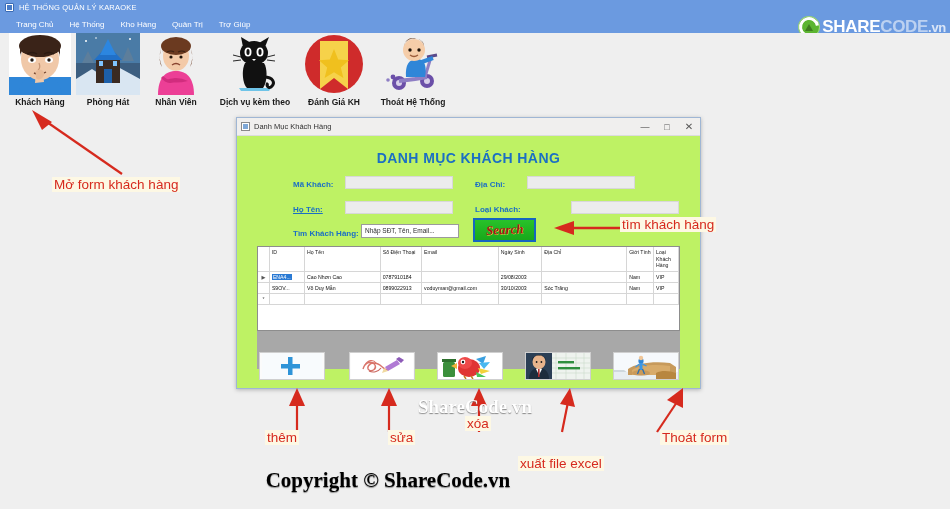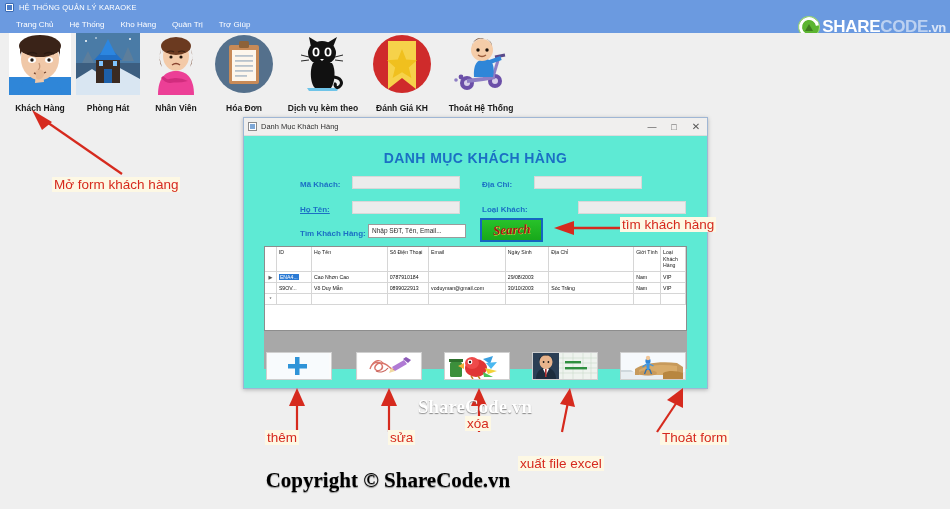--- a/index.html
+++ b/index.html
@@ -64,30 +64,30 @@
     position:absolute; left:0; top:33px; width:950px; height:80px;
     background:#efefef; padding-left:6px;
     display:flex; align-items:flex-start; gap:0px;
   }
   .tool-btn {
     width:68px; display:flex; flex-direction:column; align-items:center; cursor:default;
     margin-right:0px;
   }
   .tool-btn .tool-art { width:68px; height:62px; display:block; }
   .tool-btn .tool-label {
-    font-size:8.5px; font-weight:bold; color:#1a1a1a; margin-top:8px; white-space:nowrap;
+    font-size:8.5px; font-weight:bold; color:#1a1a1a; margin-top:2px; white-space:nowrap;
     text-align:left;
   }
   .tool-btn.wide { width:90px; }
   .tool-btn.wide .tool-art { width:68px; }
 
   
   #child-form {
-    position:absolute; left:243px; top:117px; width:465px; height:272px;
-    background:#5eead4; border:1px solid #9fb6d4;
+    position:absolute; left:236px; top:117px; width:465px; height:272px;
+    background:#bef264; border:1px solid #9fb6d4;
     box-shadow:0 1px 4px rgba(0,0,0,.25);
   }
   #child-titlebar {
     height:18px; background:#f0efee; border-bottom:1px solid #dcdcdc;
     display:flex; align-items:center; padding-left:4px; gap:4px;
   }
   #child-titlebar .ct-icon{
     width:9px;height:9px;background:#fff;border:1px solid #8a8a8a;position:relative;flex:none;
   }
   #child-titlebar .ct-icon:after{content:"";position:absolute;left:1px;top:1px;width:5px;height:5px;background:#7ea7d6;}
@@ -250,34 +250,20 @@
         <circle cx="39" cy="24" r="1.6" fill="#23160d"></circle>
         <path d="M25 19 q4 -2 7 0" stroke="#3d2214" stroke-width="1.2" fill="none"></path>
         <path d="M36 19 q4 -2 7 0" stroke="#3d2214" stroke-width="1.2" fill="none"></path>
         <path d="M30 32 q4 -3 8 0" stroke="#8a4530" stroke-width="1.4" fill="none"></path>
         <path d="M22 48 q12 -6 24 0 q-12 3 -24 0" fill="#d12c7e"></path>
         <path d="M20 44 q8 8 14 2" stroke="#d12c7e" stroke-width="3" fill="none"></path>
       </svg>
       <div class="tool-label">Nhân Viên</div>
     </div>
 
-    <div class="tool-btn">
-      <svg class="tool-art" viewBox="0 0 68 62">
-        <circle cx="34" cy="31" r="29" fill="#54708c"></circle>
-        <rect x="19" y="12" width="30" height="39" rx="2" fill="#c88a57"></rect>
-        <rect x="22" y="17" width="24" height="31" fill="#fdf6ec"></rect>
-        <rect x="29" y="8" width="10" height="7" rx="1.5" fill="#8d6239"></rect>
-        <rect x="25" y="22" width="18" height="1.8" fill="#b9c3cc"></rect>
-        <rect x="25" y="27" width="18" height="1.8" fill="#b9c3cc"></rect>
-        <rect x="25" y="32" width="18" height="1.8" fill="#b9c3cc"></rect>
-        <rect x="25" y="37" width="18" height="1.8" fill="#b9c3cc"></rect>
-        <rect x="25" y="42" width="12" height="1.8" fill="#b9c3cc"></rect>
-      </svg>
-      <div class="tool-label">Hóa Đơn</div>
-    </div>
 
     <div class="tool-btn wide">
       <svg class="tool-art" viewBox="0 0 68 62">
         <rect x="0" y="0" width="68" height="62" fill="#efefef"></rect>
         <path d="M18 55 L50 55 L48 58 L20 58 Z" fill="#6fc4e8"></path>
         <path d="M22 14 L20 4 L30 10 Z" fill="#111"></path>
         <path d="M44 14 L48 4 L38 10 Z" fill="#111"></path>
         <ellipse cx="33" cy="20" rx="14" ry="12" fill="#111"></ellipse>
         <path d="M24 30 C20 38 22 52 26 55 L42 55 C46 50 47 36 43 30 Z" fill="#111"></path>
         <path d="M43 44 C52 44 55 50 50 54 C47 56 45 52 47 50" fill="none" stroke="#111" stroke-width="3"></path>

